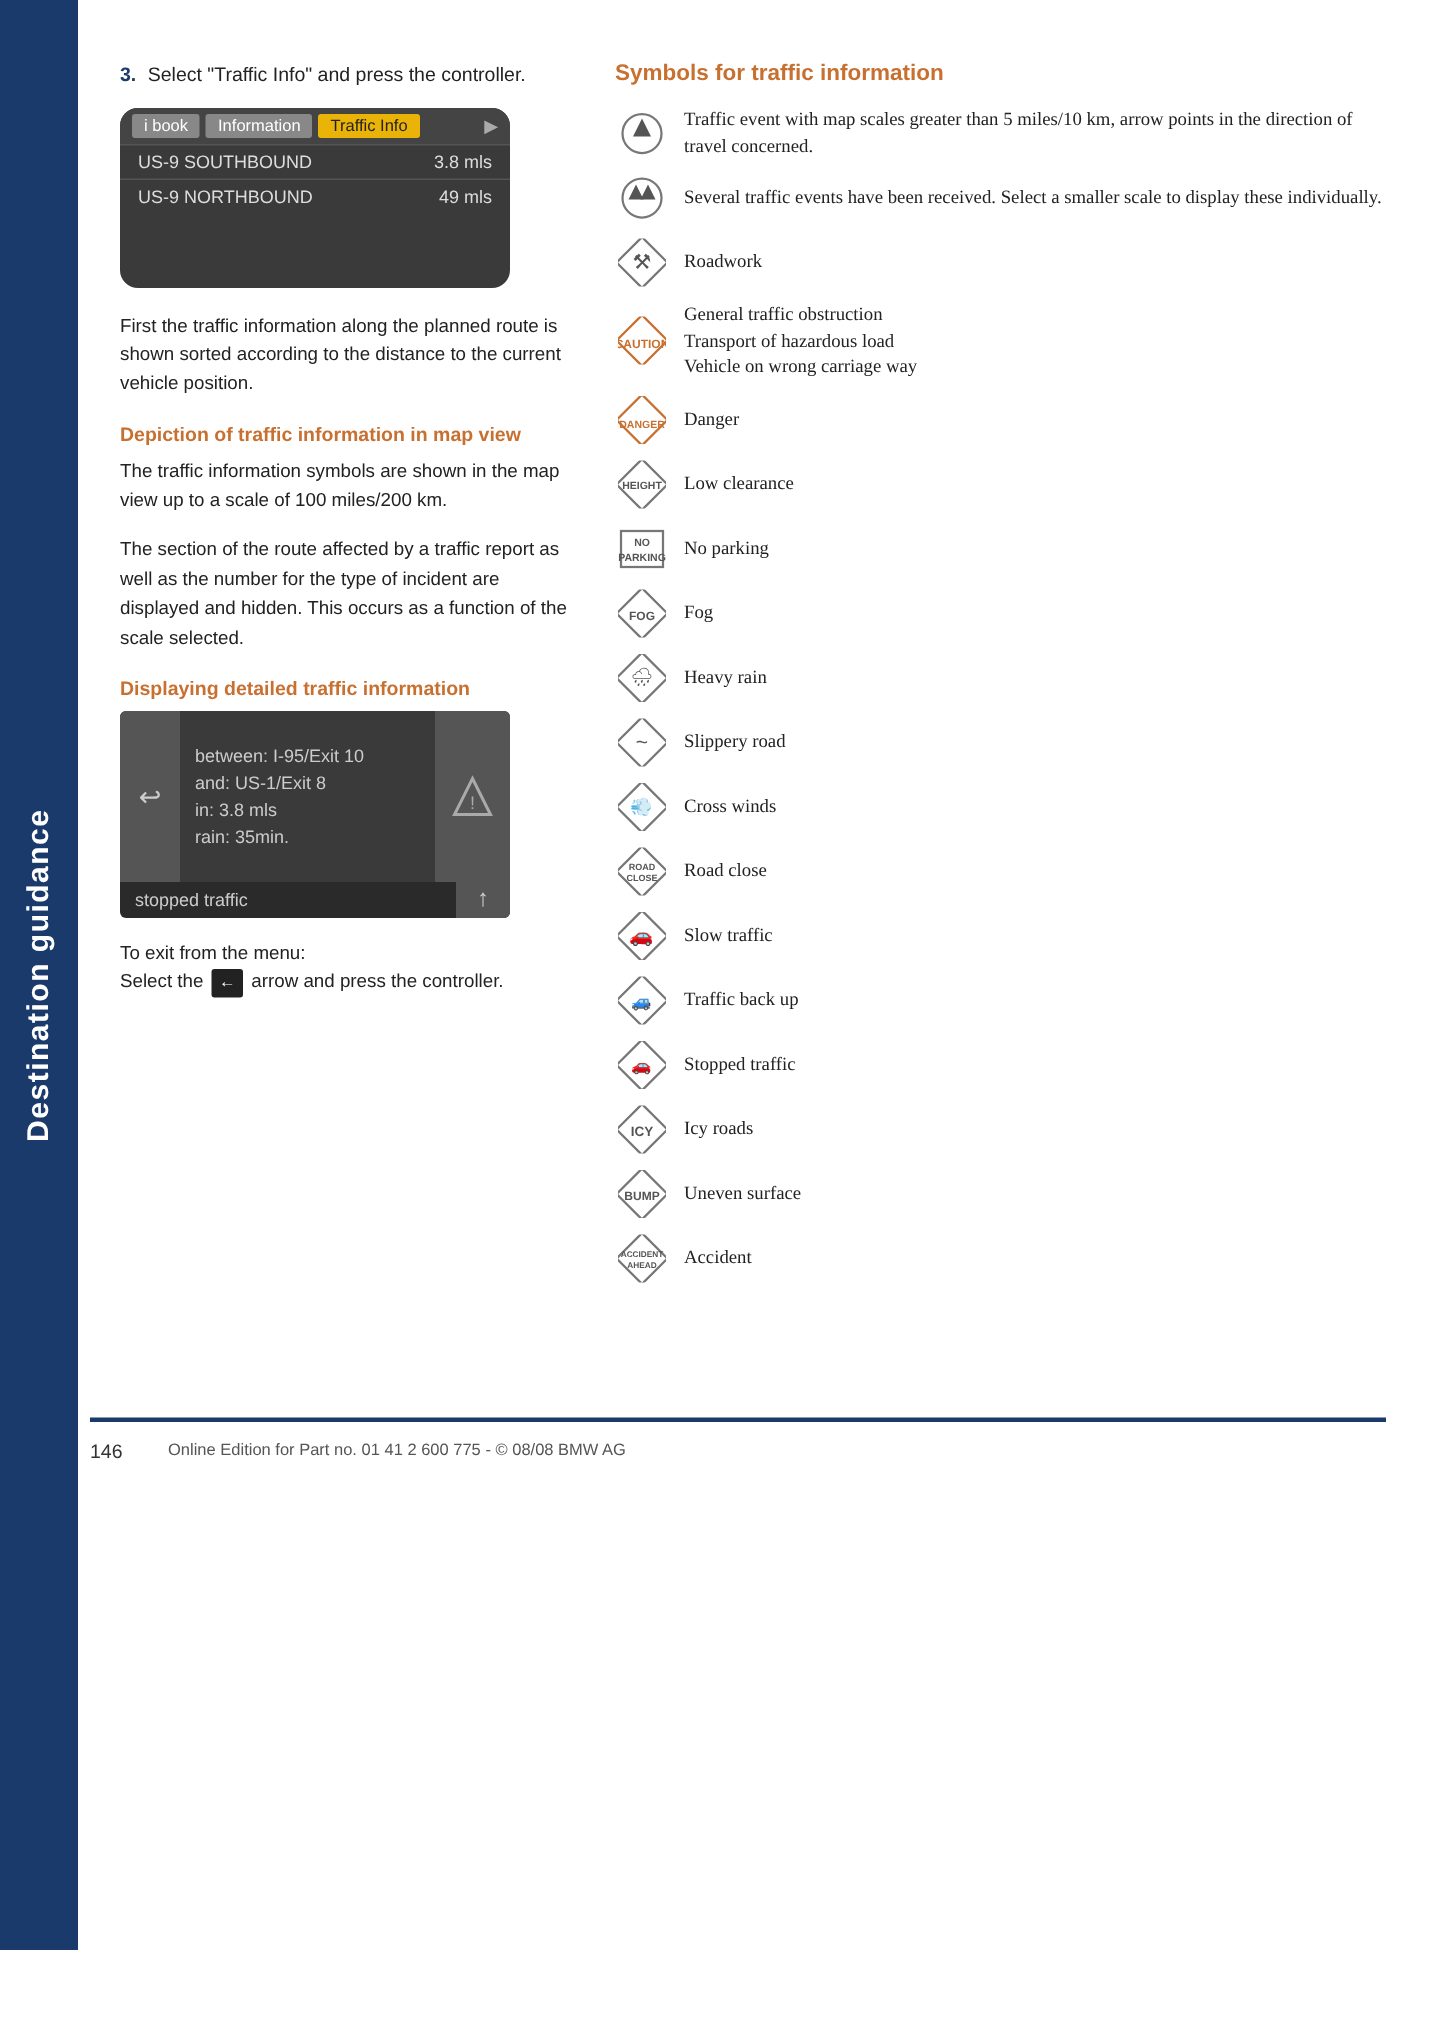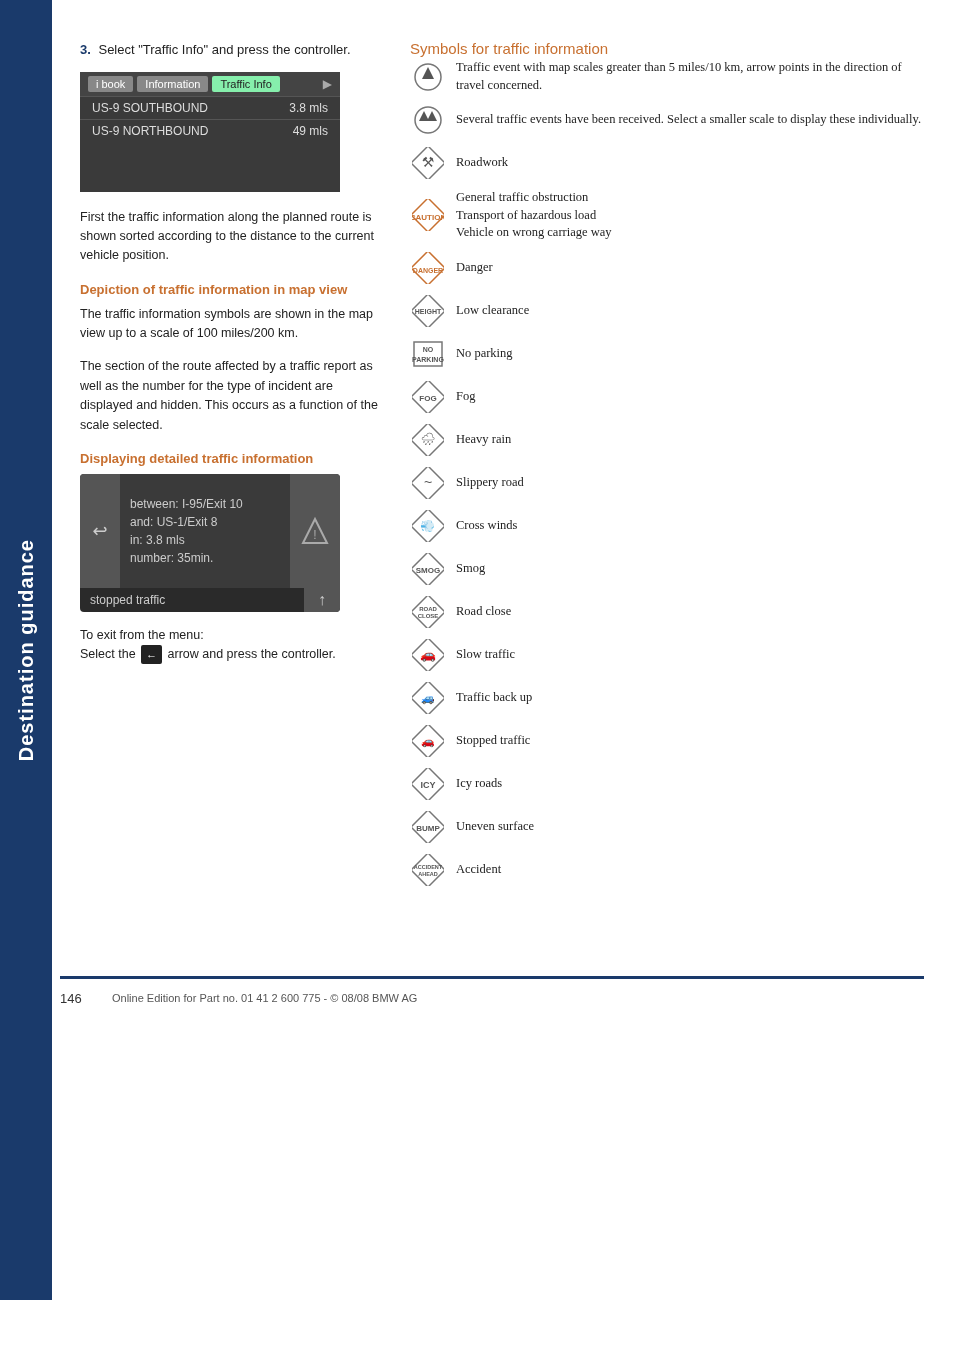--- a/index.html
+++ b/index.html
@@ -62,41 +62,41 @@
     }
     .step-num {
       color: #1a3a6b;
       font-weight: bold;
       margin-right: 4px;
     }
 
     
     .traffic-box {
       background: #3a3a3a;
-      border-radius: 0;
+      border-radius: 12px;
       overflow: hidden;
       width: 260px;
       margin-bottom: 16px;
     }
     .traffic-box-header {
       display: flex;
       align-items: center;
       background: #444;
       padding: 4px 8px;
     }
     .traffic-box-header .tab {
       background: #888;
       color: #fff;
       font-size: 11px;
       padding: 2px 8px;
       margin-right: 4px;
       border-radius: 2px;
     }
     .traffic-box-header .tab.active {
-      background: #86efac;
+      background: #eab308;
       color: #222;
     }
     .traffic-box-header .arrow {
       color: #aaa;
       font-size: 12px;
       margin-left: auto;
     }
     .traffic-box-row {
       display: flex;
       justify-content: space-between;
@@ -139,22 +139,22 @@
       font-size: 11px;
       padding: 1px 5px;
       border-radius: 2px;
       margin: 0 2px;
     }
 
     
     .symbols-heading {
       color: #c87030;
       font-size: 15px;
-      font-weight: normal;
-      margin-bottom: 2px;
+      font-weight: bold;
+      margin-bottom: 14px;
       margin-top: 0;
     }
 
     .symbol-row {
       display: flex;
       align-items: center;
       margin-bottom: 9px;
       line-height: 1.4;
     }
     .symbol-icon {
@@ -238,21 +238,21 @@
       <div class="section-heading">Displaying detailed traffic information</div>
 
       <div style="display:flex; flex-direction:column; width:260px; margin-bottom:14px;">
         <div style="display:flex; background:#3a3a3a; border-radius:4px 4px 0 0; align-items:stretch;">
           <div style="background:#555; width:40px; display:flex; align-items:center; justify-content:center; border-radius:4px 0 0 0; color:#ccc; font-size:18px;">↩</div>
           <div style="flex:1; padding:21px 10px;">
             <div style="color:#ccc; font-size:12px; line-height:1.5;">
               <div>between: I-95/Exit 10</div>
               <div>and: US-1/Exit 8</div>
               <div>in: 3.8 mls</div>
-              <div>number: 35min.</div>
+              <div>rain: 35min.</div>
             </div>
           </div>
           <div style="background:#555; width:50px; display:flex; align-items:center; justify-content:center; border-radius:0 4px 0 0; color:#aaa; font-size:24px;">
 
             <svg width="32" height="32" viewBox="0 0 32 32">
               <polygon points="16,4 28,28 4,28" fill="none" stroke="#aaa" stroke-width="2"></polygon>
               <text x="16" y="24" text-anchor="middle" fill="#aaa" font-size="12">!</text>
             </svg>
           </div>
         </div>
@@ -380,29 +380,20 @@
       <div class="symbol-row">
         <div class="symbol-icon">
           <svg width="32" height="32" viewBox="0 0 32 32">
             <rect x="4" y="4" width="24" height="24" fill="none" stroke="#777" stroke-width="1.5" transform="rotate(45 16 16)"></rect>
             <text x="16" y="20" text-anchor="middle" font-size="12" fill="#555">💨</text>
           </svg>
         </div>
         <div class="symbol-text">Cross winds</div>
       </div>
 
-      <div class="symbol-row">
-        <div class="symbol-icon">
-          <svg width="32" height="32" viewBox="0 0 32 32">
-            <rect x="4" y="4" width="24" height="24" fill="none" stroke="#777" stroke-width="1.5" transform="rotate(45 16 16)"></rect>
-            <text x="16" y="20" text-anchor="middle" font-size="8" fill="#555" font-weight="bold">SMOG</text>
-          </svg>
-        </div>
-        <div class="symbol-text">Smog</div>
-      </div>
 
       <div class="symbol-row">
         <div class="symbol-icon">
           <svg width="32" height="32" viewBox="0 0 32 32">
             <rect x="4" y="4" width="24" height="24" fill="none" stroke="#777" stroke-width="1.5" transform="rotate(45 16 16)"></rect>
             <text x="16" y="15" text-anchor="middle" font-size="6" fill="#555" font-weight="bold">ROAD</text>
             <text x="16" y="22" text-anchor="middle" font-size="6" fill="#555" font-weight="bold">CLOSE</text>
           </svg>
         </div>
         <div class="symbol-text">Road close</div>

